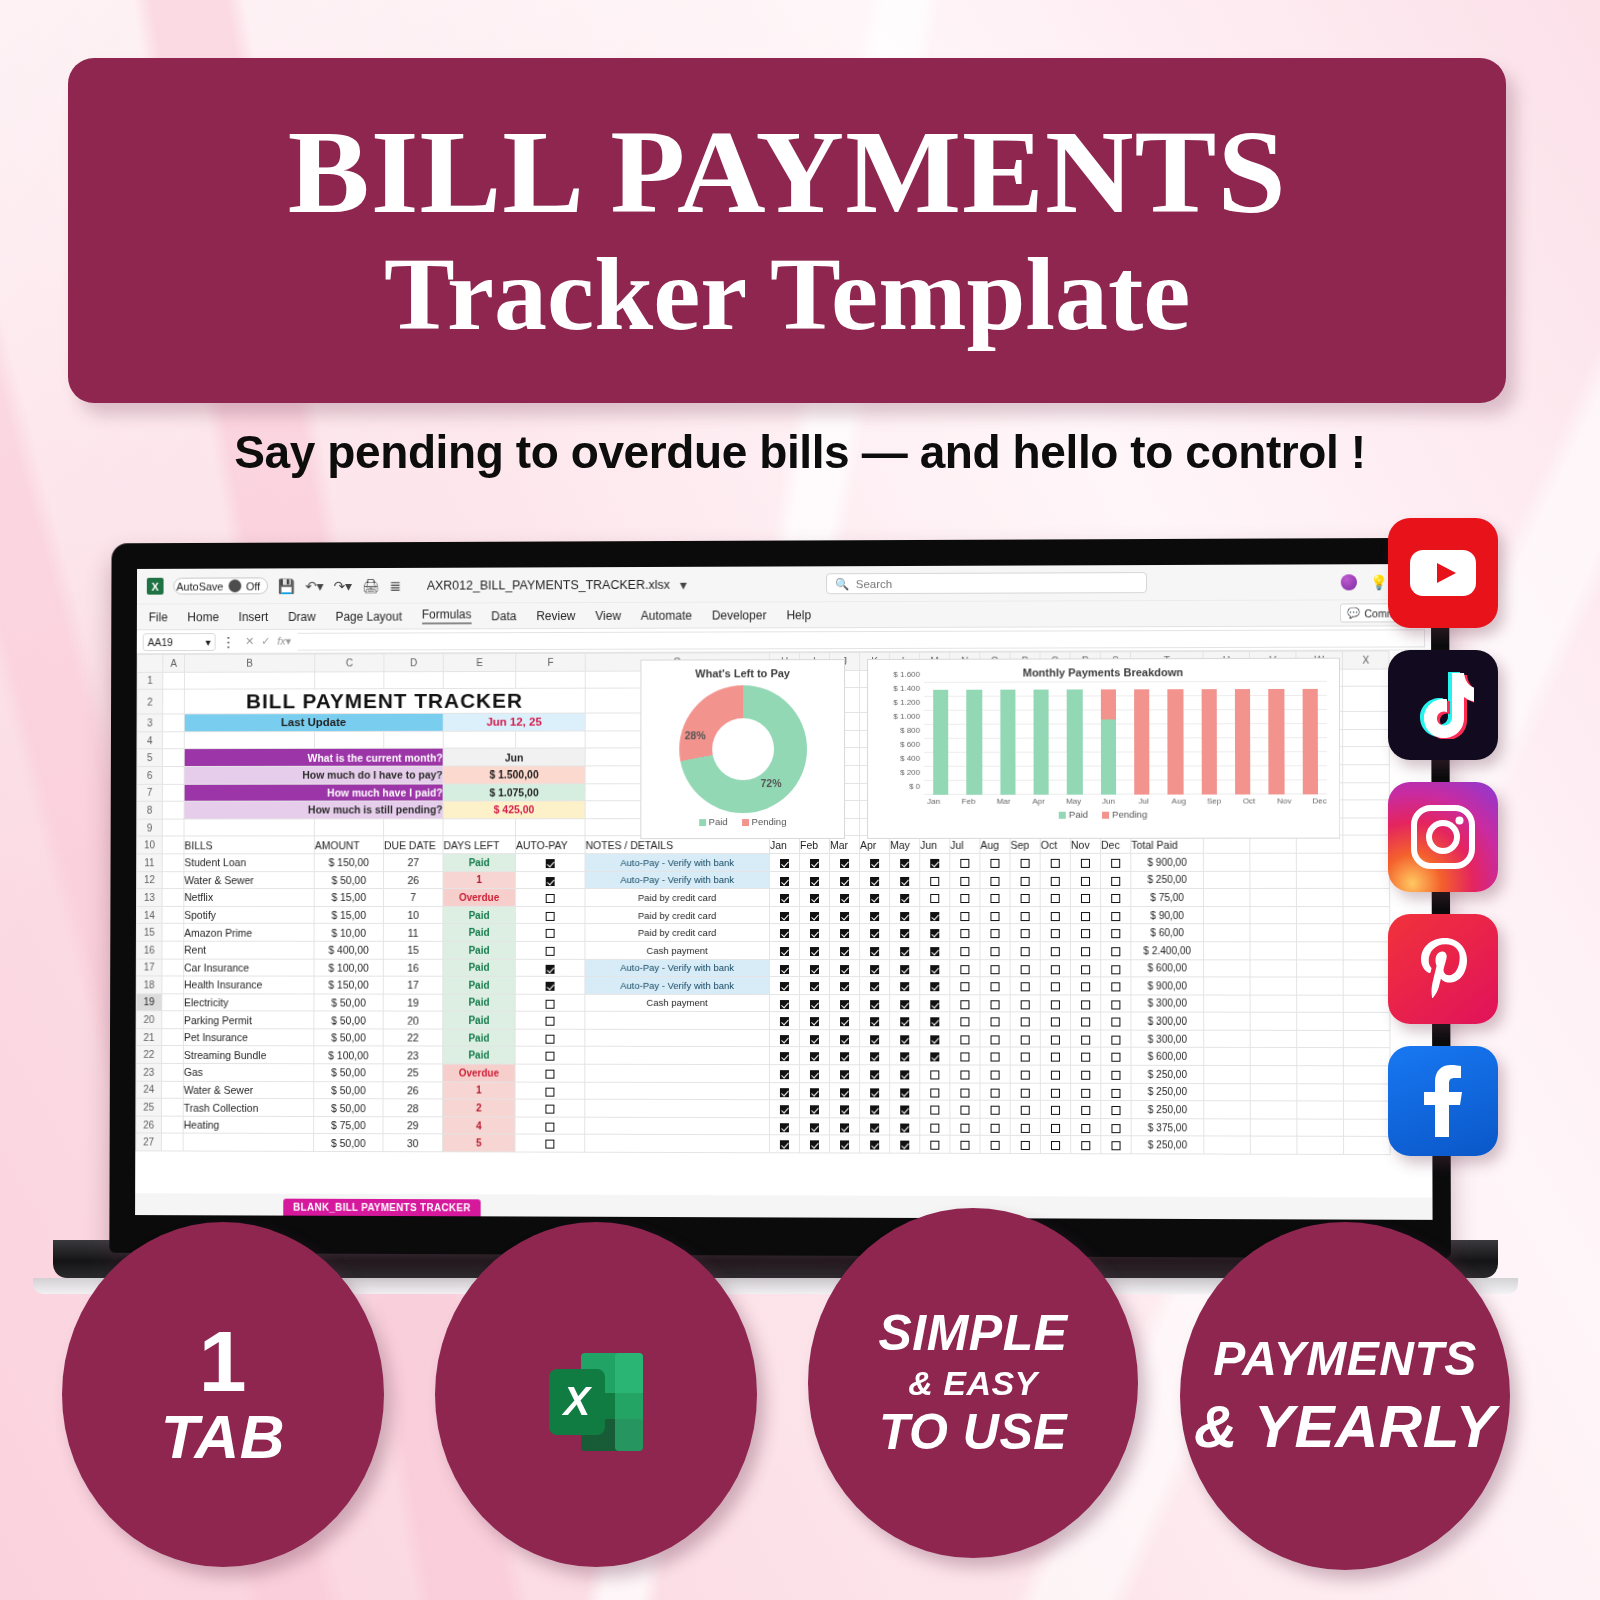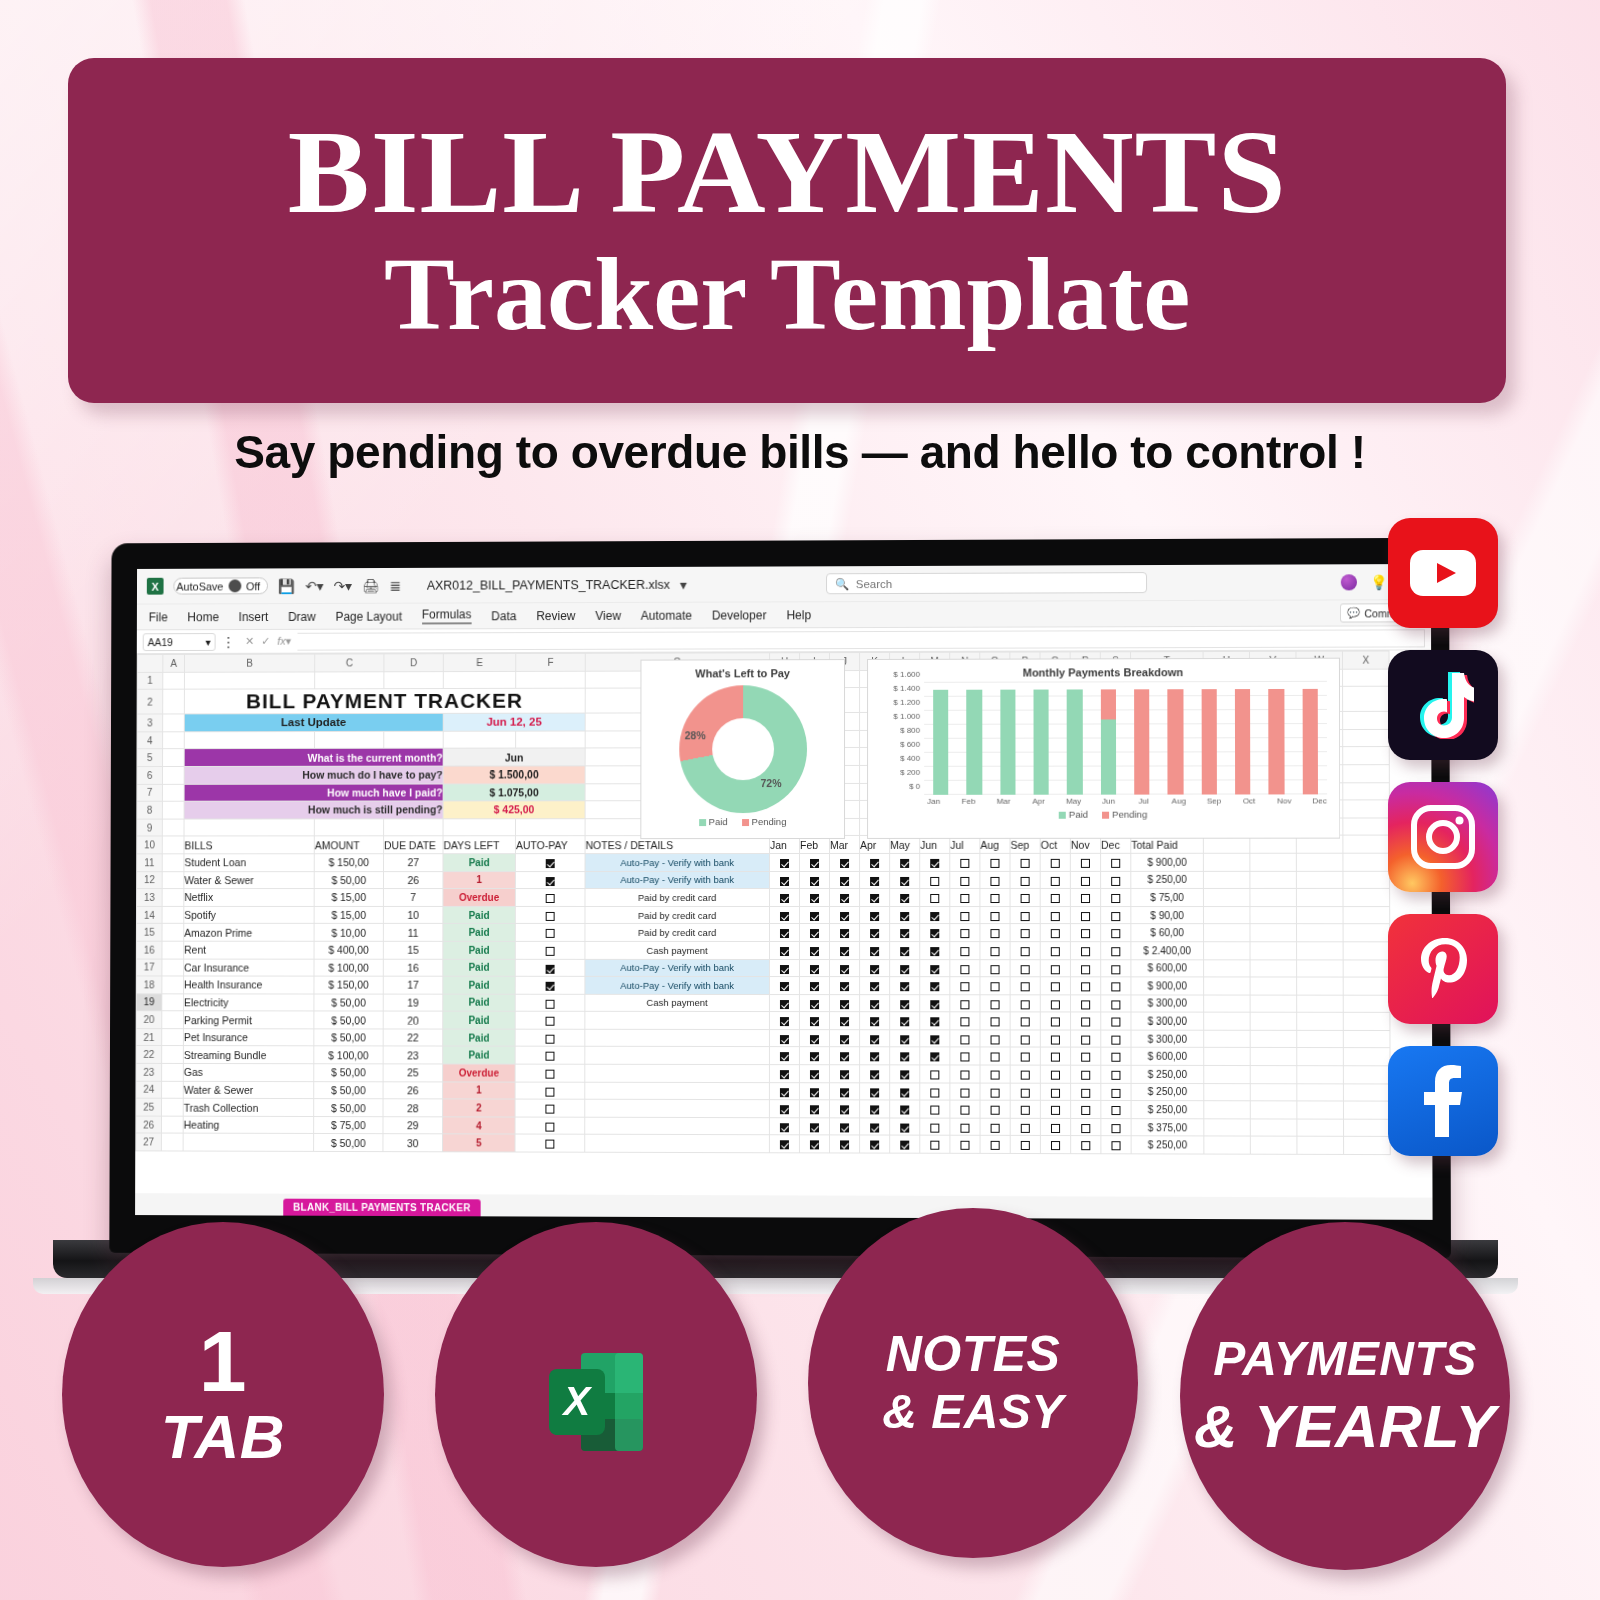--- a/index.html
+++ b/index.html
@@ -209,21 +209,21 @@
     text-align:center; font-weight:bold; font-style:italic; letter-spacing:.5px;
   }
   #badge-1 { left:62px;  top:1222px; width:322px; height:345px; }
   #badge-2 { left:435px; top:1222px; width:322px; height:345px; }
   #badge-3 { left:808px; top:1208px; width:330px; height:350px; }
   #badge-4 { left:1180px;top:1222px; width:330px; height:348px; }
   .b1-num { font-size:86px; line-height:.95; font-style:normal;}
   .b1-txt { font-size:62px; line-height:1; margin-top:4px;}
   .b2-txt { font-size:52px; line-height:1; }
   .b3-l1 { font-size:50px; line-height:1.18; }
-  .b3-l2 { font-size:48px; line-height:1.18; }
+  .b3-l2 { font-size:34px; line-height:1.18; }
   .b3-l3 { font-size:50px; line-height:1.18; }
   .b4-l1 { font-size:48px; line-height:1.25; }
   .b4-l2 { font-size:60px; line-height:1.25; }
   .xl-logo { width:118px; height:118px; position:relative; margin-top:14px;}
 </style>
 </head>
 <body>
 
 <div id="bg"></div>
 
@@ -1216,19 +1216,20 @@
       <rect x="44" y="10" width="62" height="44" rx="4" fill="#21a366"></rect>
       <rect x="44" y="50" width="62" height="30" rx="0" fill="#107c41"></rect>
       <rect x="44" y="76" width="62" height="32" rx="4" fill="#185c37"></rect>
       <rect x="78" y="10" width="28" height="98" rx="4" fill="#33c481" opacity=".55"></rect>
       <rect x="12" y="26" width="56" height="66" rx="8" fill="#107c41"></rect>
       <text x="40" y="72" font-family="Liberation Sans, sans-serif" font-size="40" font-weight="bold" fill="#fff" text-anchor="middle">X</text>
     </svg>
   </div>
 </div>
 <div class="badge" id="badge-3">
-  <div class="b3-l1">NOTES</div>
+  <div class="b3-l1">SIMPLE</div>
   <div class="b3-l2">&amp; EASY</div>
+  <div class="b3-l3">TO USE</div>
 </div>
 <div class="badge" id="badge-4">
   <div class="b4-l1">PAYMENTS</div>
   <div class="b4-l2">&amp; YEARLY</div>
 </div>
 
 </body></html>

